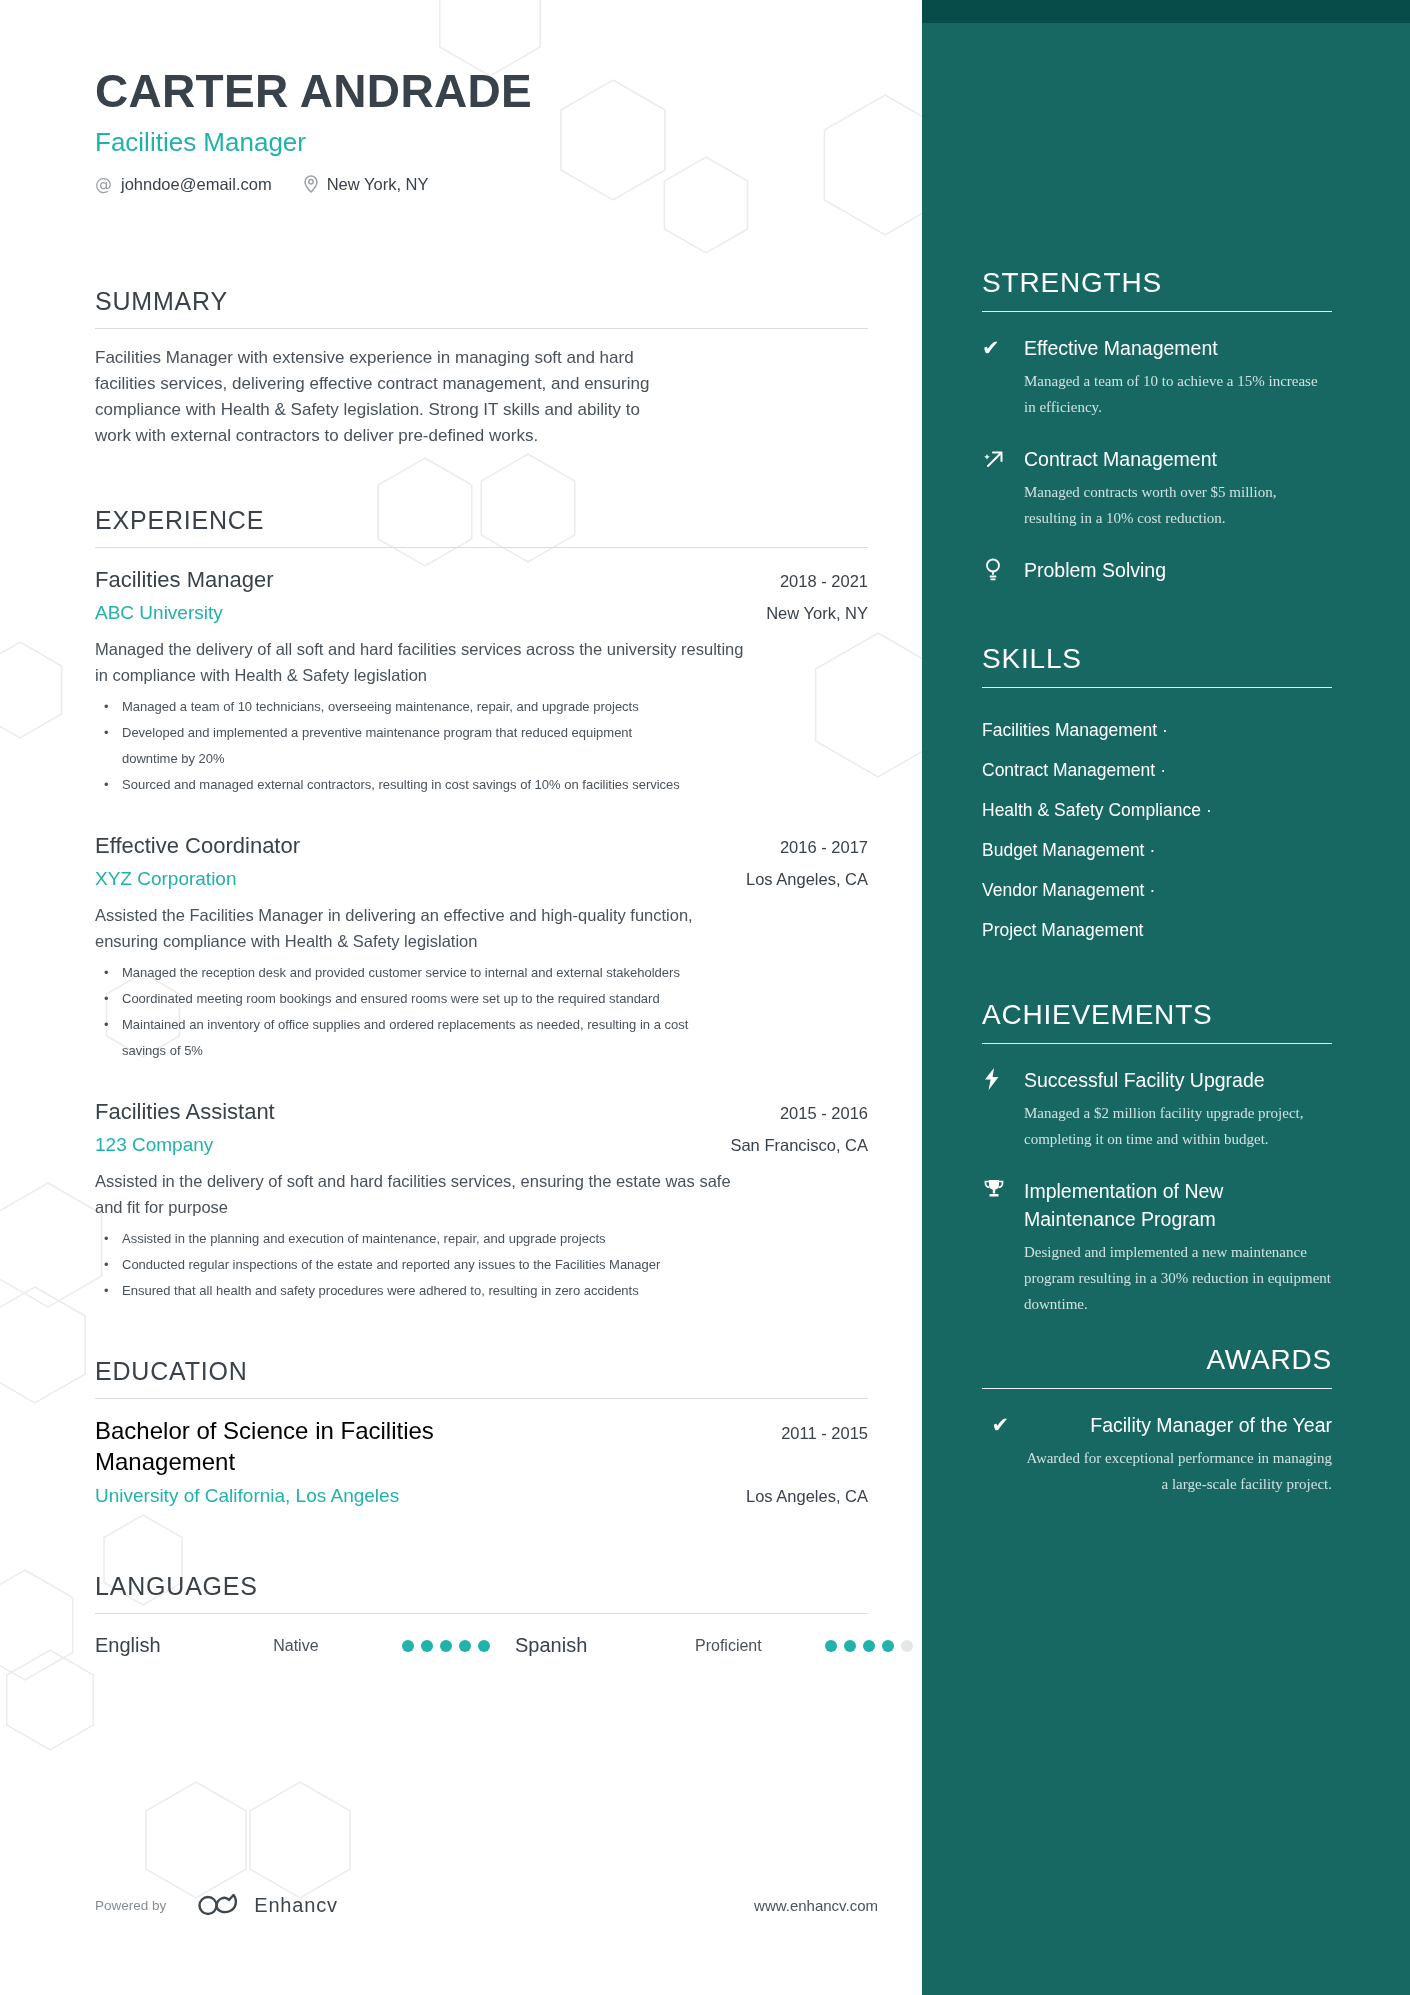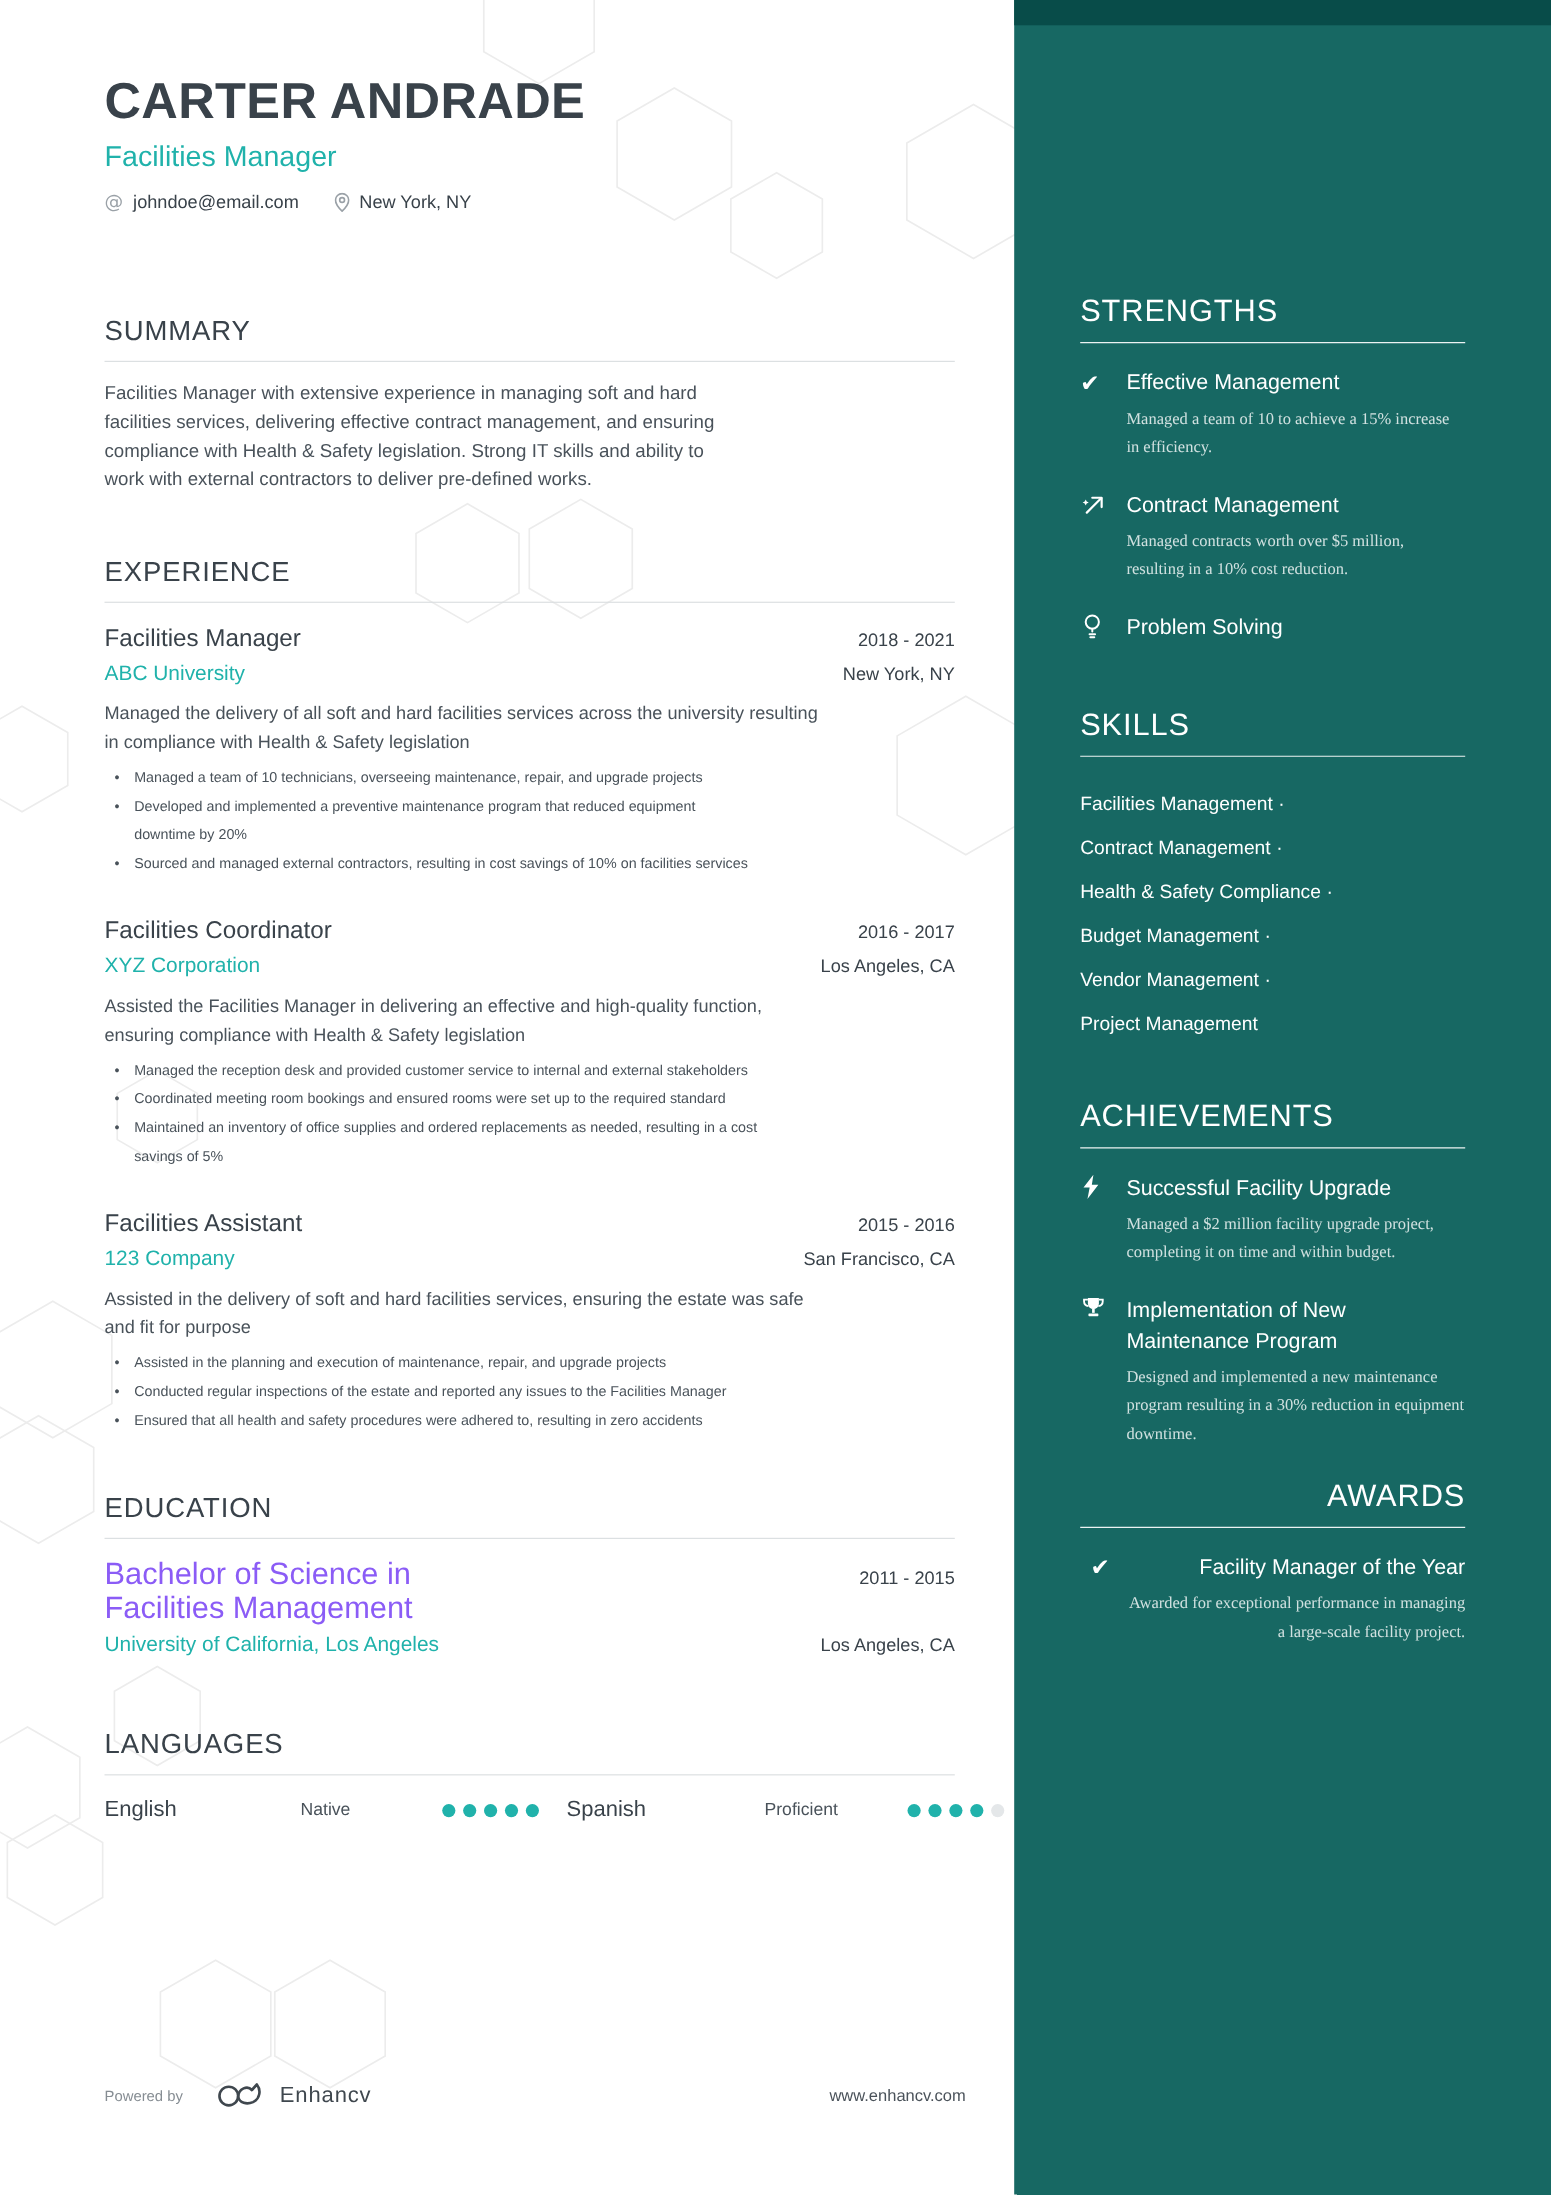--- a/index.html
+++ b/index.html
@@ -49,21 +49,21 @@
   .job-title{font-size:22px;line-height:28px;color:#39424A;font-weight:400;}
   .job-date{font-size:16.5px;line-height:22px;color:#39424A;}
   .job-sub{margin-top:6px;}
   .company{font-size:19px;line-height:26px;color:#20B2AB;}
   .job-loc{font-size:16.5px;line-height:22px;color:#39424A;}
   .job-desc{margin-top:10px;font-size:16.5px;line-height:26px;color:#49525A;max-width:650px;}
   .bullets{list-style:none;margin:6px 0 0 0;padding:0;max-width:595px;}
   .bullets li{position:relative;padding-left:27px;font-size:13px;line-height:26px;color:#49525A;}
   .bullets li::before{content:"•";position:absolute;left:9px;top:0;color:#49525A;}
   .edu-item{margin-top:16px;}
-  .degree{font-size:28px;line-height:31px;color:#8b5cf6;max-width:370px;}
+  .degree{font-size:24px;line-height:31px;color:#000000;max-width:370px;}
   .school{font-size:19px;line-height:26px;color:#20B2AB;margin-top:6px;max-width:430px;}
   .lang-row{display:flex;align-items:center;margin-top:20px;}
   .lang{display:flex;align-items:center;width:395px;gap:28px;}
   .lang + .lang{margin-left:25px;width:auto;}
   .lang-name{font-size:20px;color:#39424A;width:152px;}
   .lang-level{font-size:16px;color:#49525A;width:102px;}
   .dots{display:flex;gap:7px;align-items:center;}
   .dot{width:12px;height:12px;border-radius:50%;}
   .dot.filled{background:#20B2AB;}
   .dot.empty{background:#E4E7E9;}
@@ -137,21 +137,21 @@
       <div class="job-desc">Managed the delivery of all soft and hard facilities services across the university resulting in compliance with Health &amp; Safety legislation</div>
       <ul class="bullets">
         <li>Managed a team of 10 technicians, overseeing maintenance, repair, and upgrade projects</li>
         <li>Developed and implemented a preventive maintenance program that reduced equipment downtime by 20%</li>
         <li>Sourced and managed external contractors, resulting in cost savings of 10% on facilities services</li>
       </ul>
     </div>
 
     <div class="job">
       <div class="row">
-        <div class="job-title">Facilities Coordinator</div>
+        <div class="job-title">Effective Coordinator</div>
         <div class="job-date">2016 - 2017</div>
       </div>
       <div class="row job-sub">
         <div class="company">XYZ Corporation</div>
         <div class="job-loc">Los Angeles, CA</div>
       </div>
       <div class="job-desc">Assisted the Facilities Manager in delivering an effective and high-quality function, ensuring compliance with Health &amp; Safety legislation</div>
       <ul class="bullets">
         <li>Managed the reception desk and provided customer service to internal and external stakeholders</li>
         <li>Coordinated meeting room bookings and ensured rooms were set up to the required standard</li>

